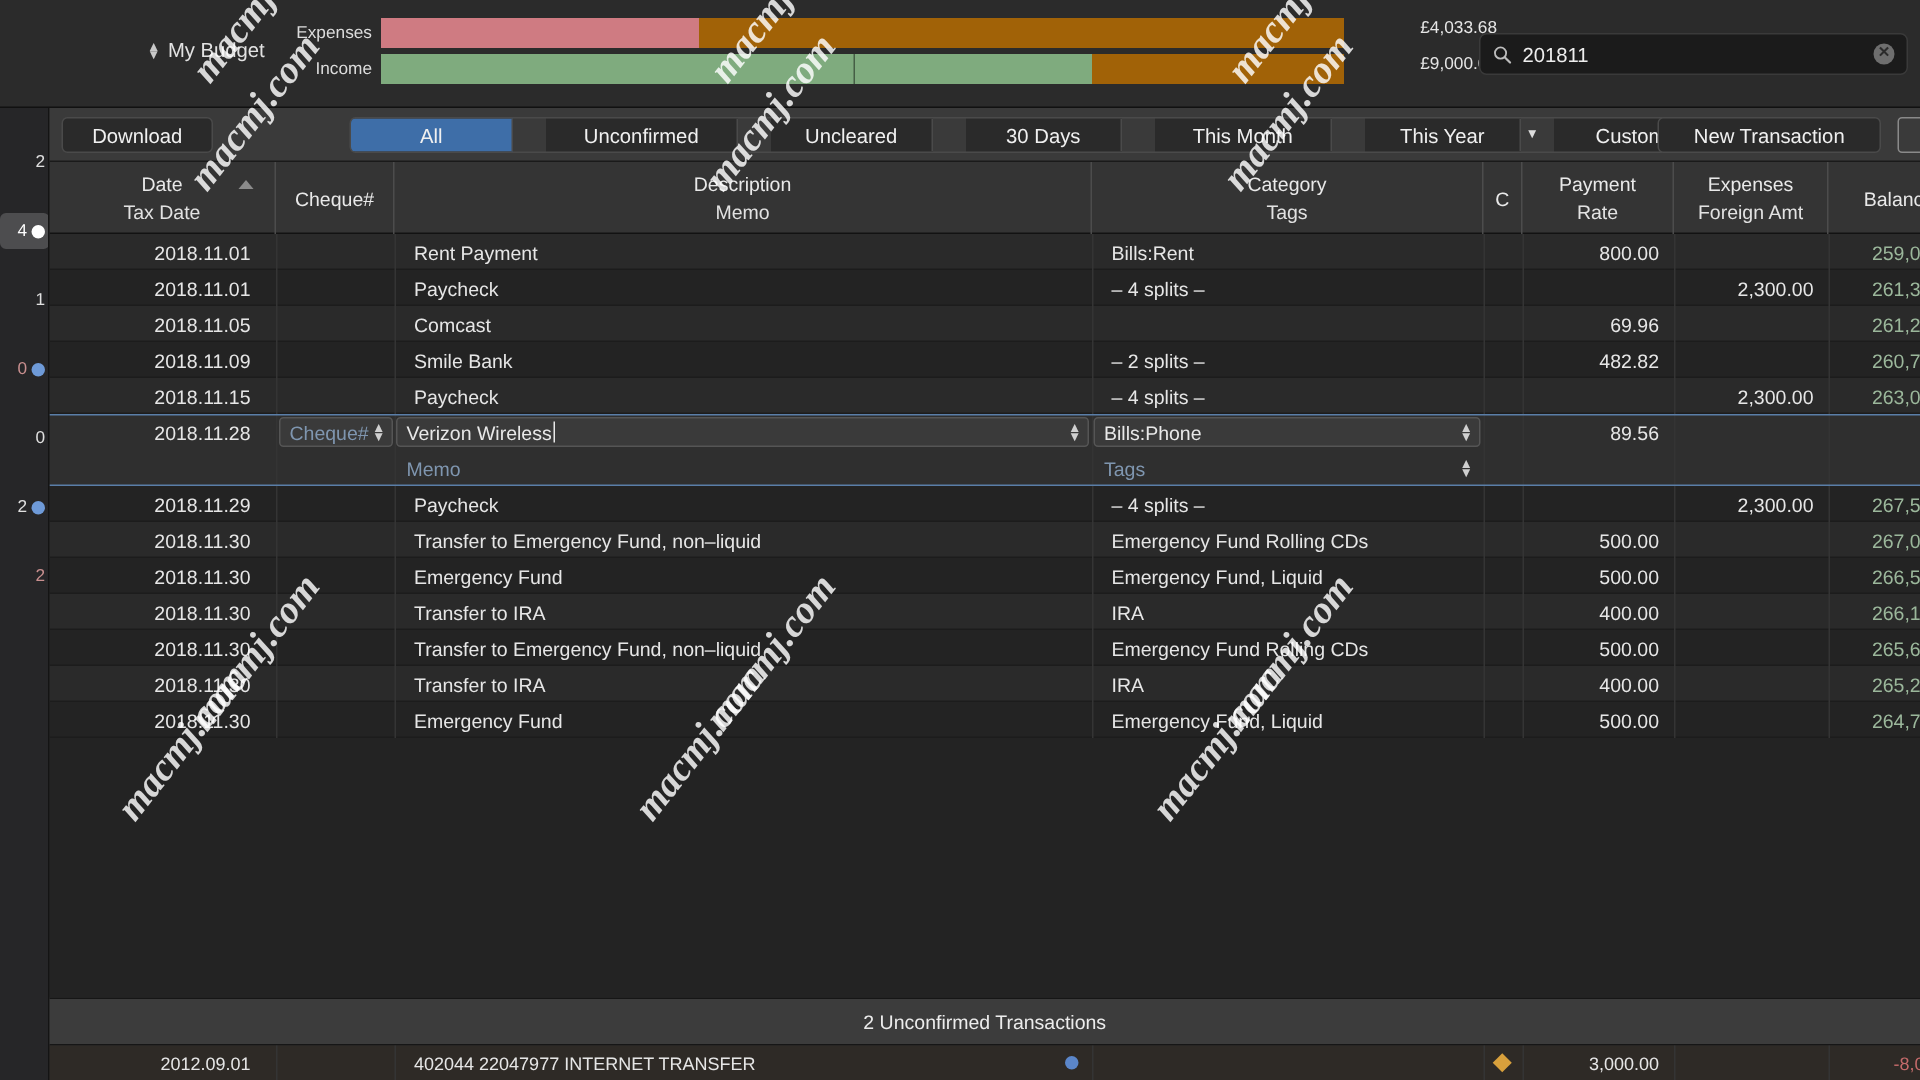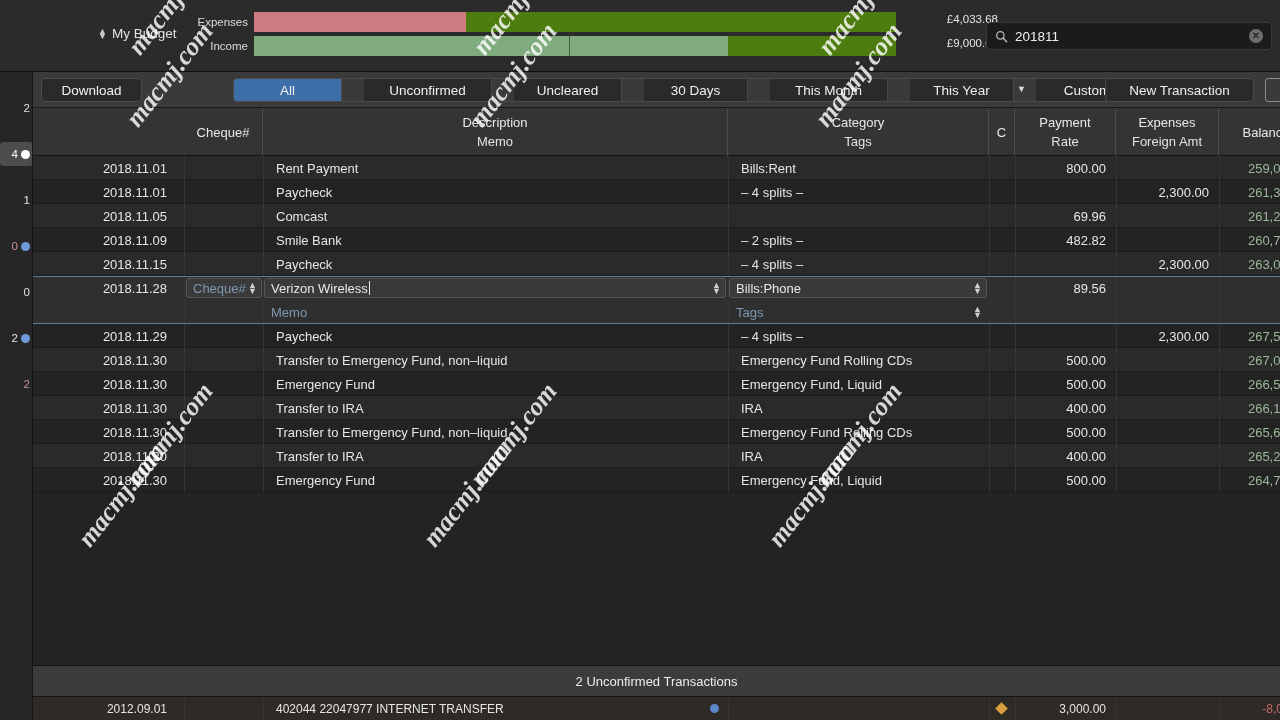--- a/index.html
+++ b/index.html
@@ -29,21 +29,21 @@
     line-height: 5px; font-size: 9px; color: #c8c8c8;
   }
   .budget-chart {
     position: absolute; left: 196px; top: 12px; width: 700px; height: 48px;
   }
   .bc-row { position: relative; height: 20px; margin-bottom: 4px; display: flex; align-items: center; }
   .bc-label {
     width: 58px; text-align: right; font-size: 11.5px; color: #dcdcdc;
     padding-right: 6px; flex: none;
   }
-  .bc-track { position: relative; flex: 1; height: 20px; background: #4d7c0f; }
+  .bc-track { position: relative; flex: 1; height: 20px; background: #a16207; }
   .bc-fill { position: absolute; left: 0; top: 0; height: 20px; }
   .bc-div { position: absolute; top: 0; height: 20px; width: 1px; background: rgba(0,0,0,.45); }
   .bc-amt {
     position: absolute; right: -102px; top: 1px;
     width: 96px; text-align: right; font-size: 11.5px; color: #e6e6e6;
     font-family: "Liberation Sans", sans-serif;
   }
 
   .search-box {
     position: absolute; right: 8px; top: 22px; width: 286px; height: 28px;
@@ -291,20 +291,25 @@
           <span>Custom</span>
         </div>
       </div>
     <div class="caret-btn" id="filter-caret" style="left: 984px;">▼</div>
     <div class="btn" style="left:1072px; width:149px;">New Transaction</div>
     <div class="sq-btn" style="left:1232px;"></div>
   </div>
 
   <div class="table-wrap">
     <div class="thead" id="thead">
+        <div class="th" style="left: 0px; width: 151px;">
+          <div>Date</div>
+          <div class="sub">Tax Date</div>
+          <div class="sort-arrow"></div>
+        </div>
         <div class="th" style="left: 151px; width: 79px;">
           <div>Cheque#</div>
         </div>
         <div class="th" style="left: 230px; width: 465px;">
           <div>Description</div>
           <div class="sub">Memo</div>
         </div>
         <div class="th" style="left: 695px; width: 261px;">
           <div>Category</div>
           <div class="sub">Tags</div>

